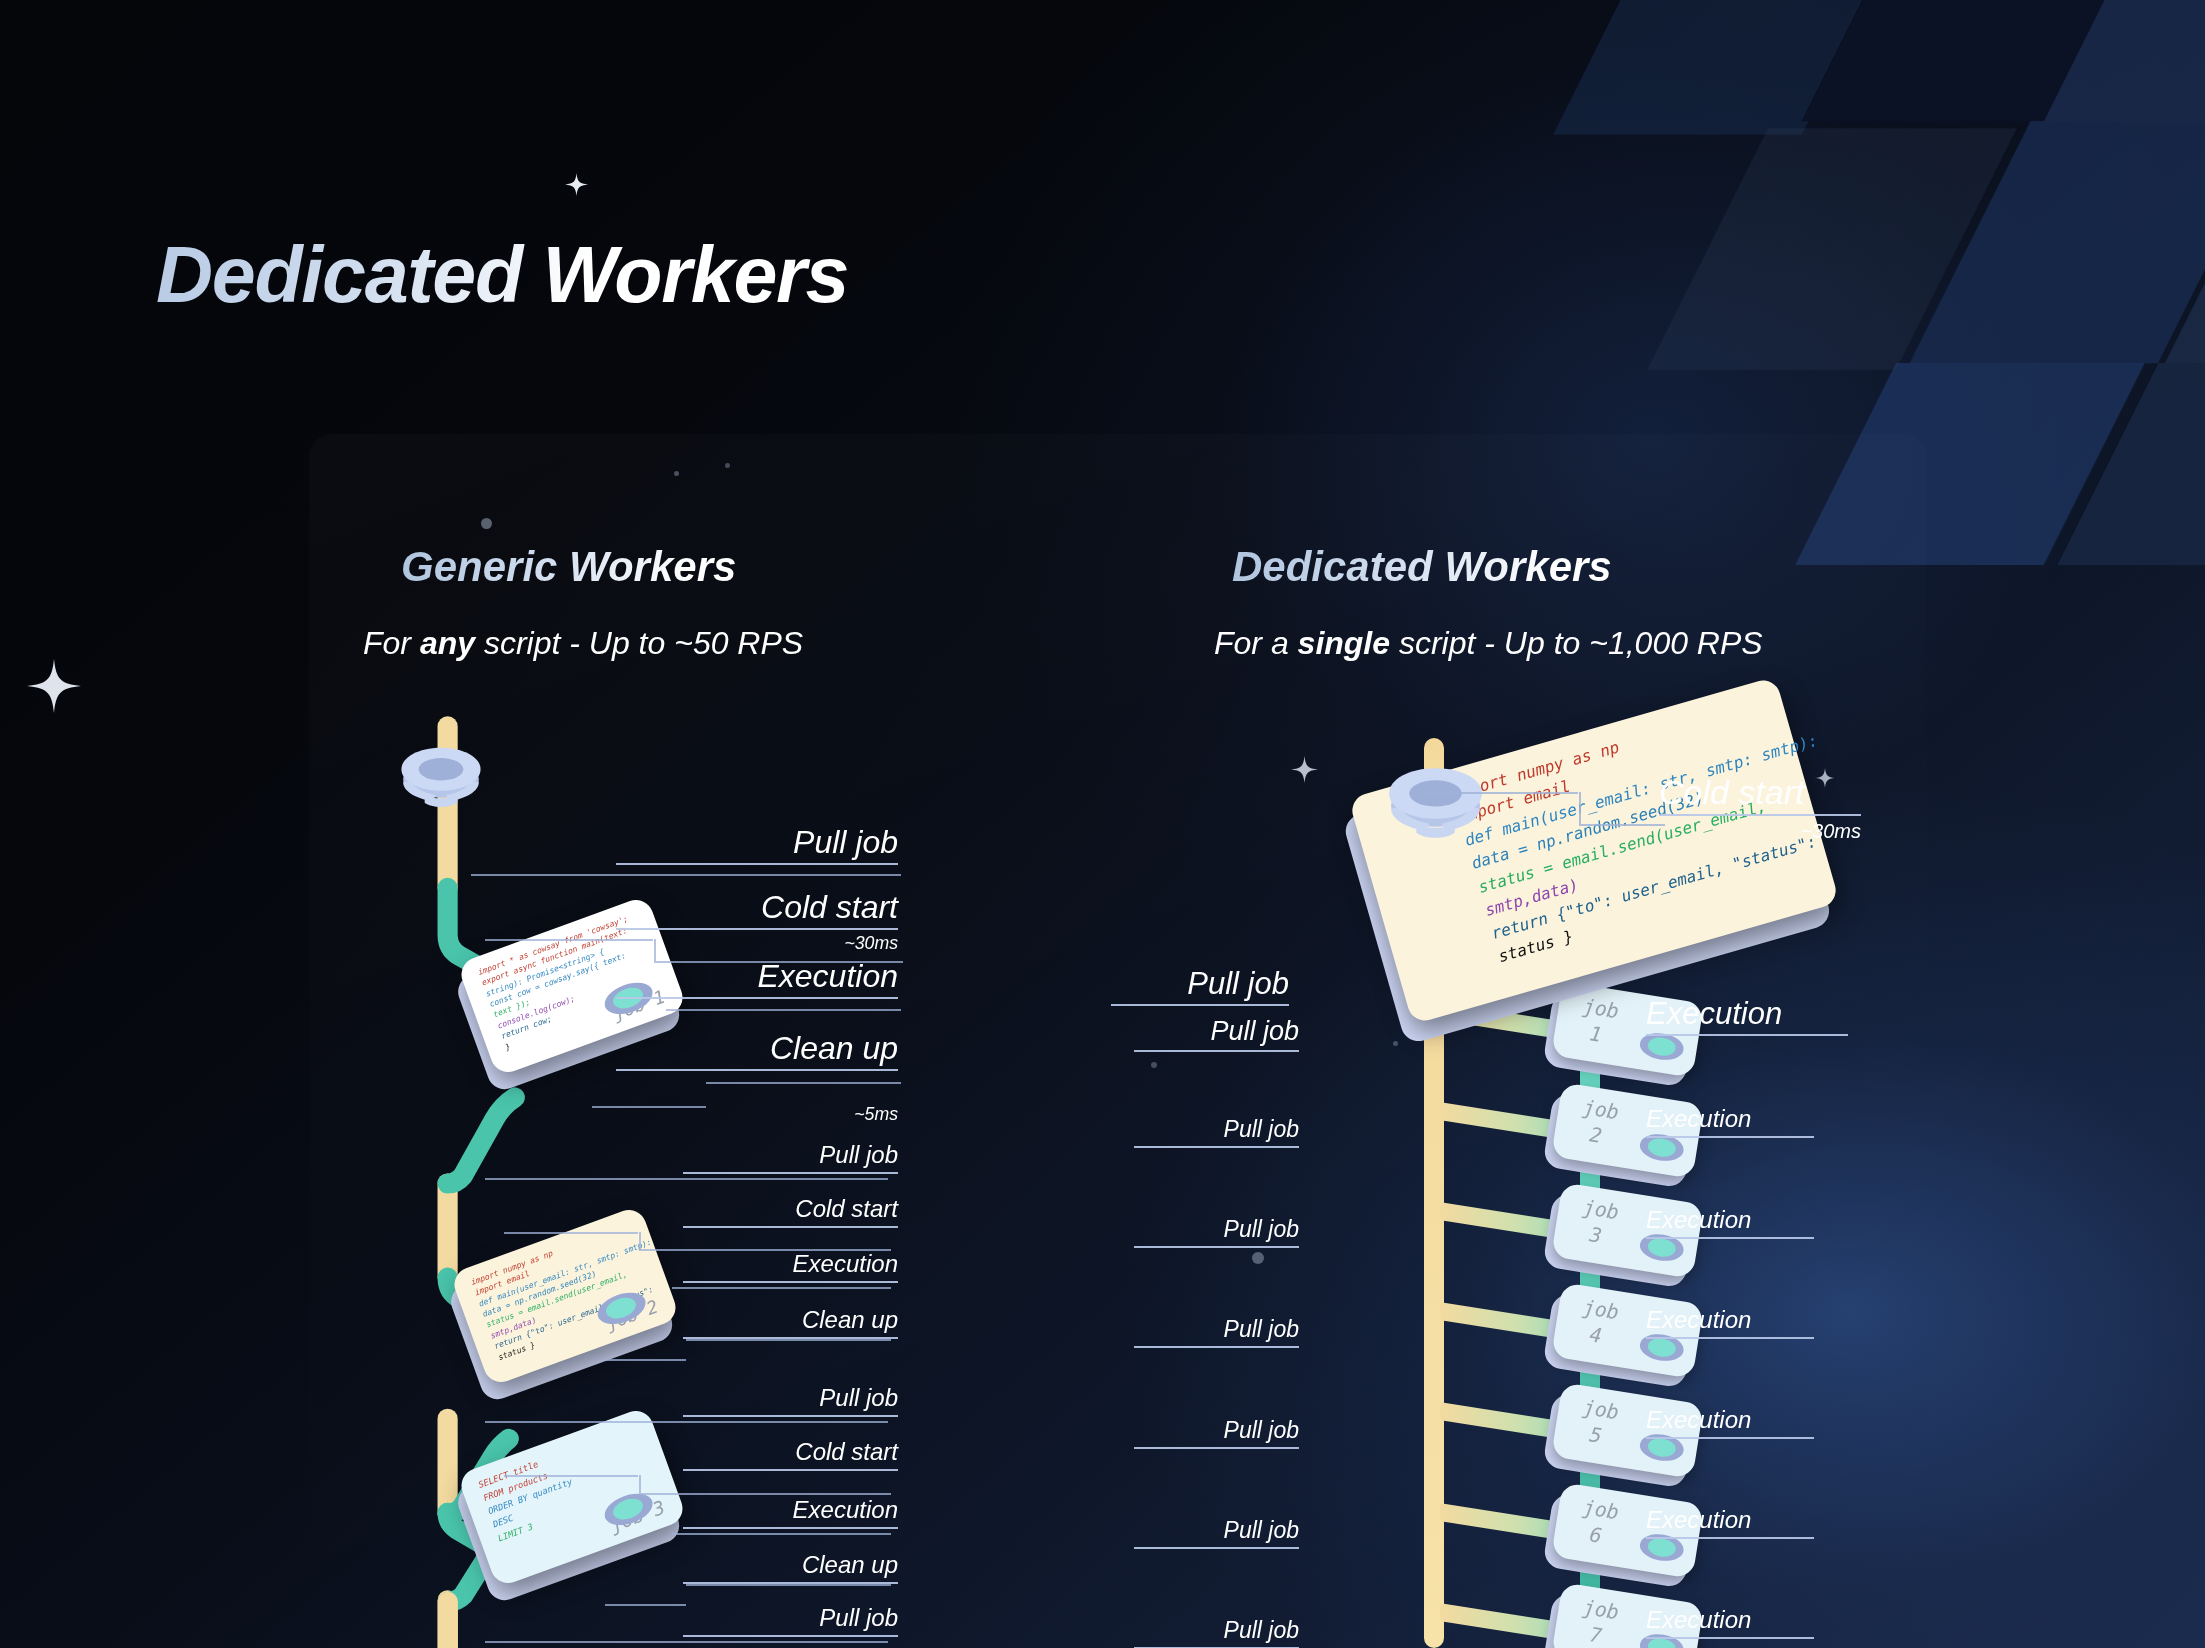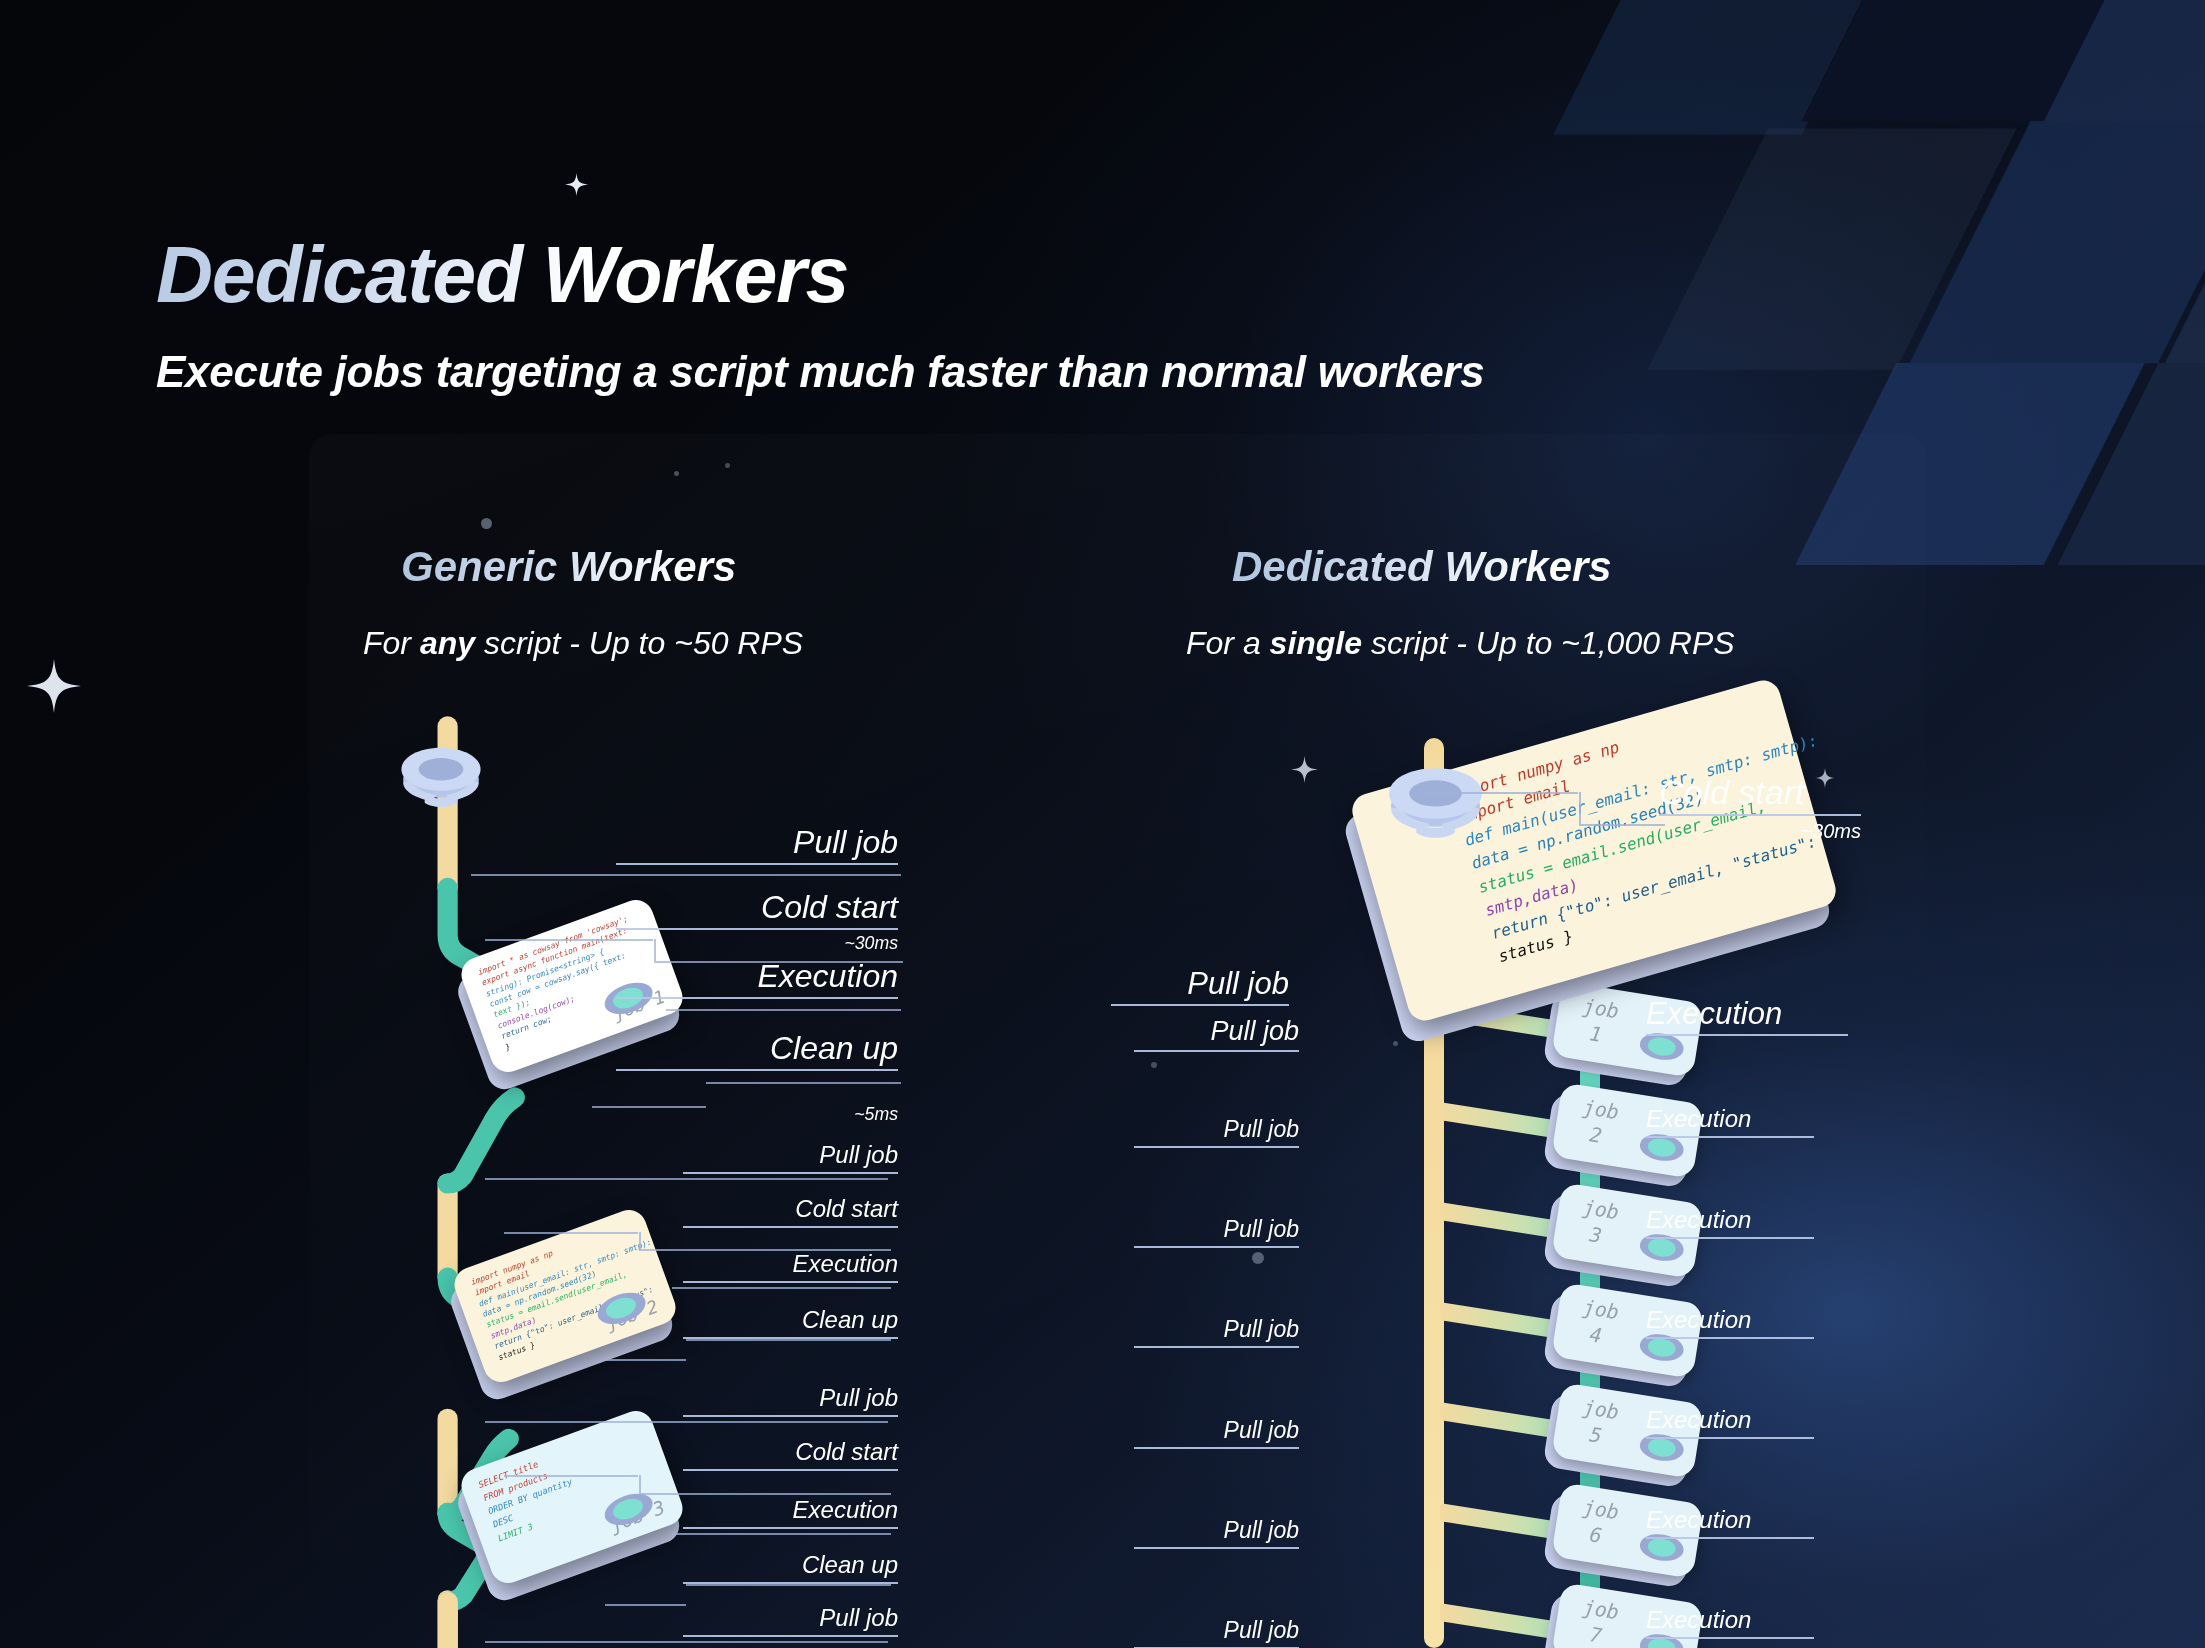--- a/index.html
+++ b/index.html
@@ -109,29 +109,28 @@
       <path d="M20 0 C21.5 15 25 18.5 40 20 C25 21.5 21.5 25 20 40 C18.5 25 15 21.5 0 20 C15 18.5 18.5 15 20 0Z" fill="#aeb6c4"></path>
     </svg>
   <div class="dot" style="left:481px;top:518px;width:10.8px;height:10.8px;opacity:.55;"></div>
   <div class="dot" style="left:1252px;top:1252px;width:12px;height:12px;opacity:.5;"></div>
   <div class="dot" style="left:674px;top:471px;width:5.4px;height:5.4px;opacity:.45;"></div>
   <div class="dot" style="left:725px;top:463px;width:4.7px;height:4.7px;opacity:.4;"></div>
   <div class="dot" style="left:1151px;top:1062px;width:6px;height:6px;opacity:.4;"></div>
   <div class="dot" style="left:1393px;top:1041px;width:5.4px;height:5.4px;opacity:.4;"></div>
 
   <div class="h1">Dedicated Workers</div>
-  <div class="h2">Execute jobs targeting a script much faster than normal workers</div>
 
   <div class="colh" style="left:401px;top:543px;">Generic Workers</div>
   <div class="cols" style="left:363px;top:625px;">
     <span>For </span><b>any</b><span> script - Up to ~50 RPS</span>
   </div>
 
   <div class="colh" style="left:1232px;top:543px;">Dedicated Workers</div>
-  <div class="cols" style="left:1186px;top:625px;">
+  <div class="cols" style="left:1214px;top:625px;">
     <span>For a </span><b>single</b><span> script - Up to ~1,000 RPS</span>
   </div>
 
   <div id="generic-flow">
       <svg width="605" height="941" style="position:absolute;left:377px;top:713px;" viewBox="0 0 900 1400">
         <g fill="none" stroke-width="30" stroke-linecap="round" stroke-linejoin="round">
           <path d="M105 20 L105 260" stroke="#f3daa0"></path>
           <path d="M105 700 L105 840" stroke="#f3daa0"></path>
           <path d="M105 1050 L105 1190" stroke="#f3daa0"></path>
           <path d="M105 1320 L105 1400" stroke="#f3daa0"></path>

